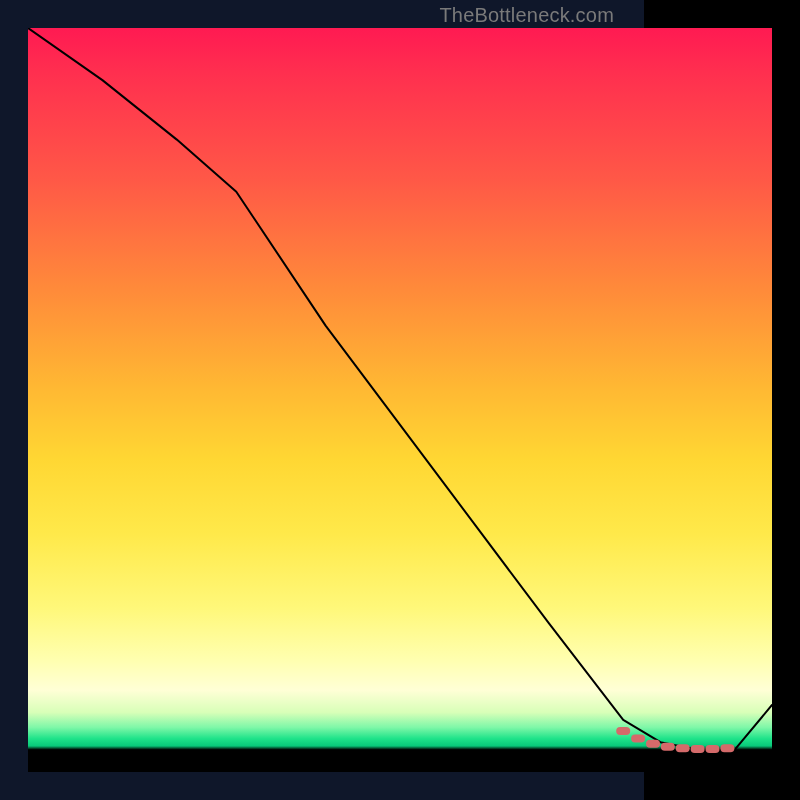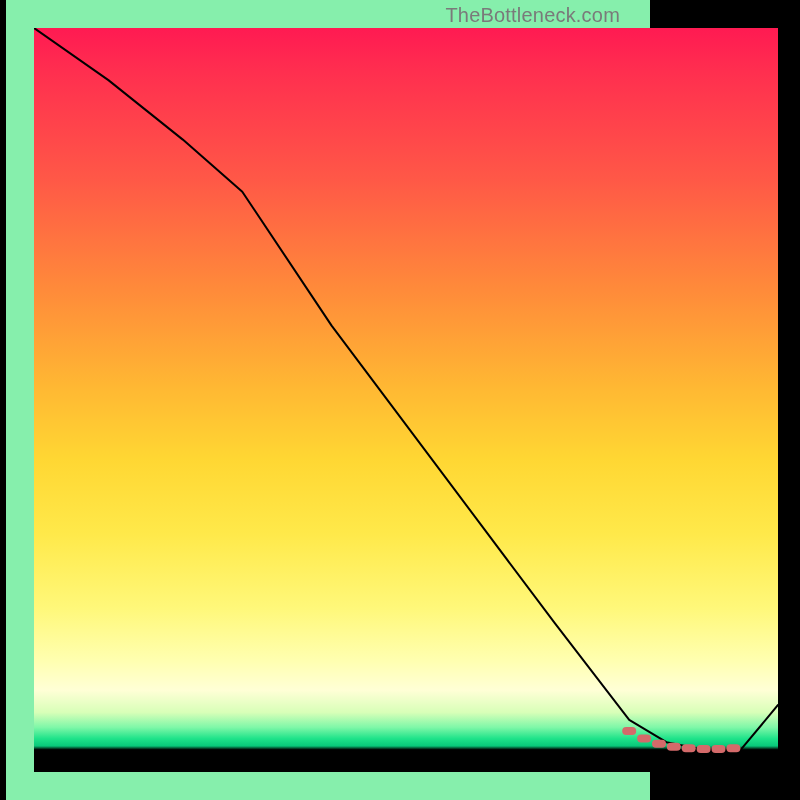--- a/index.html
+++ b/index.html
@@ -8,22 +8,21 @@
     width: 800px;
     height: 800px;
     background: #000;
     overflow: hidden;
     font-family: Arial, Helvetica, sans-serif;
   }
   .stage {
     position: relative;
     width: 644px;
     height: 800px;
-    background: #86efac;
-    margin-left: 6px;
+    background: #0f172a;
   }
   .plot-area {
     position: absolute;
     left: 28px;
     top: 28px;
     width: 744px;
     height: 744px;
     
     background: linear-gradient(
       to bottom,

